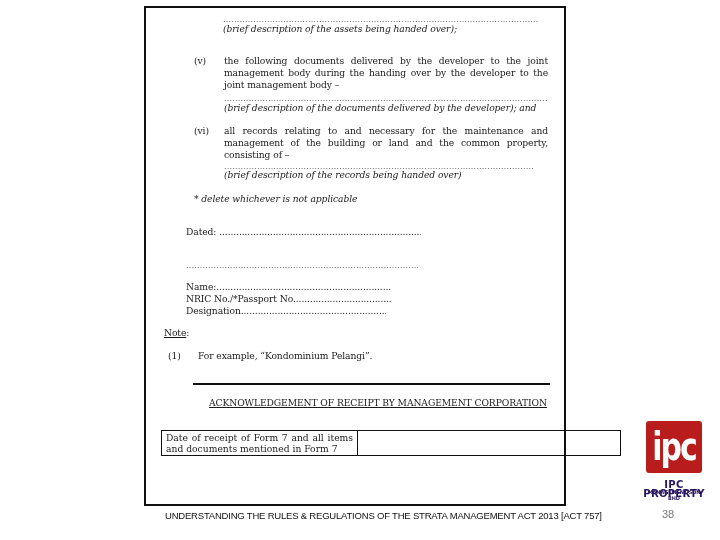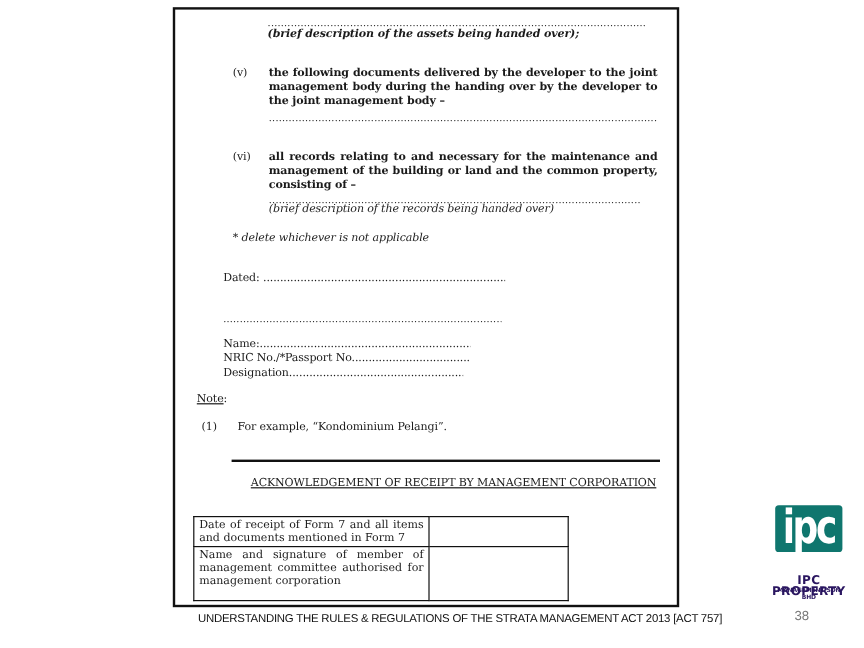--- a/index.html
+++ b/index.html
@@ -10,42 +10,42 @@
     color: #1a1a1a;
   }
   .page {
     position: absolute; left: 144px; top: 6px; width: 418px; height: 496px;
     border: 2px solid #111; box-sizing: content-box; background: #fff;
   }
   .abs { position: absolute; white-space: nowrap; }
   .t { font-size: 9.2px; line-height: 12px; letter-spacing: -0.1px; }
   .it { font-style: italic; }
   .dots { font-size: 8px; letter-spacing: 0.2px; color: #333; line-height: 8px; overflow: hidden; }
-  .just { white-space: normal; text-align: justify; text-align-last: left; font-weight: bold; }
+  .just { white-space: normal; text-align: justify; text-align-last: left; }
   .u { text-decoration: underline; }
   .rule { position: absolute; background: #111; }
   table.ack {
-    position: absolute; left: 15px; top: 422px; width: 313px;
+    position: absolute; left: 15px; top: 422px; width: 460px;
     border-collapse: collapse; font-size: 9.2px; line-height: 11px;
   }
   table.ack td { border: 1.5px solid #111; vertical-align: top; padding: 1px 4px; }
   table.ack td.lbl { width: 187px; text-align: justify; }
   .footer {
     position: absolute; left: 165px; top: 510px;
     font-family: "Liberation Sans", "DejaVu Sans", sans-serif;
     font-size: 9.5px; letter-spacing: -0.2px; color: #111; white-space: nowrap;
   }
   .pageno {
     position: absolute; left: 662px; top: 508px;
     font-family: "Liberation Sans", "DejaVu Sans", sans-serif;
     font-size: 11px; color: #777;
   }
   .logo {
-    position: absolute; left: 646px; top: 421px; width: 56px; height: 39px;
-    background: #0f766e; border-radius: 3px;
+    position: absolute; left: 646px; top: 421px; width: 56px; height: 52px;
+    background: #b91c1c; border-radius: 3px;
     display: flex; align-items: center; justify-content: center;
   }
   .logo-text {
     font-family: "DejaVu Sans", "Liberation Sans", sans-serif; font-weight: bold;
     color: #fff; font-size: 30px; letter-spacing: -2px; line-height: 1;
     transform: scaleY(1.3);
   }
   .logo-name {
     position: absolute; left: 643px; top: 480px; width: 62px; text-align: center;
     font-family: "DejaVu Sans", "Liberation Sans", sans-serif; font-weight: bold;
@@ -56,25 +56,26 @@
     font-family: "DejaVu Sans", "Liberation Sans", sans-serif; font-weight: bold;
     color: #2a1660; font-size: 5px; line-height: 6px; letter-spacing: -0.1px;
   }
 </style>
 </head>
 <body>
 
 <div class="page">
 
   <div class="abs dots" style="left:77px; top:8px; width:316px;">..............................................................................................................................................</div>
-  <div class="abs t it" style="left:77px; top:15px;font-weight:bold;">(brief description of the assets being handed over);</div>
+  <div class="abs t it" style="left:77px; top:15px;">(brief description of the assets being handed over);</div>
 
   <div class="abs t" style="left:48px; top:47px;">(v)</div>
   <div class="abs t just" style="left:78px; top:47px; width:324px;">the following documents delivered by the developer to the joint management body during the handing over by the developer to the joint management body –</div>
   <div class="abs dots" style="left:78px; top:87px; width:324px;">..............................................................................................................................................</div>
+  <div class="abs t it" style="left:78px; top:94px;">(brief description of the documents delivered by the developer); and</div>
 
   <div class="abs t" style="left:48px; top:117px;">(vi)</div>
   <div class="abs t just" style="left:78px; top:117px; width:324px;">all records relating to and necessary for the maintenance and management of the building or land and the common property, consisting of –</div>
   <div class="abs dots" style="left:78px; top:155px; width:310px;">..............................................................................................................................................</div>
   <div class="abs t it" style="left:78px; top:161px;">(brief description of the records being handed over)</div>
 
   <div class="abs t it" style="left:48px; top:185px;text-align:right;">* delete whichever is not applicable</div>
 
   <div class="abs t" style="left:40px; top:218px; width:235px; overflow:hidden;">Dated: ..........................................................................................</div>
 
@@ -90,24 +91,20 @@
   <div class="rule" style="left:47px; top:375px; width:357px; height:2px;"></div>
 
   <div class="abs t u" style="left:63px; top:389px;">ACKNOWLEDGEMENT OF RECEIPT BY MANAGEMENT CORPORATION</div>
 
   <table class="ack">
     <tbody>
         <tr style="height:24px;">
       <td class="lbl">Date of receipt of Form 7 and all items and documents mentioned in Form 7</td>
       <td></td>
     </tr>
-    <tr style="height:45px;">
-      <td class="lbl">Name and signature of member of management committee authorised for management corporation</td>
-      <td></td>
-    </tr>
   </tbody>
     </table>
 </div>
 
 <div class="footer">UNDERSTANDING THE RULES &amp; REGULATIONS OF THE STRATA MANAGEMENT ACT 2013 [ACT 757]</div>
 <div class="pageno">38</div>
 
 <div class="logo">
   <span class="logo-text">ipc</span>
 </div>

